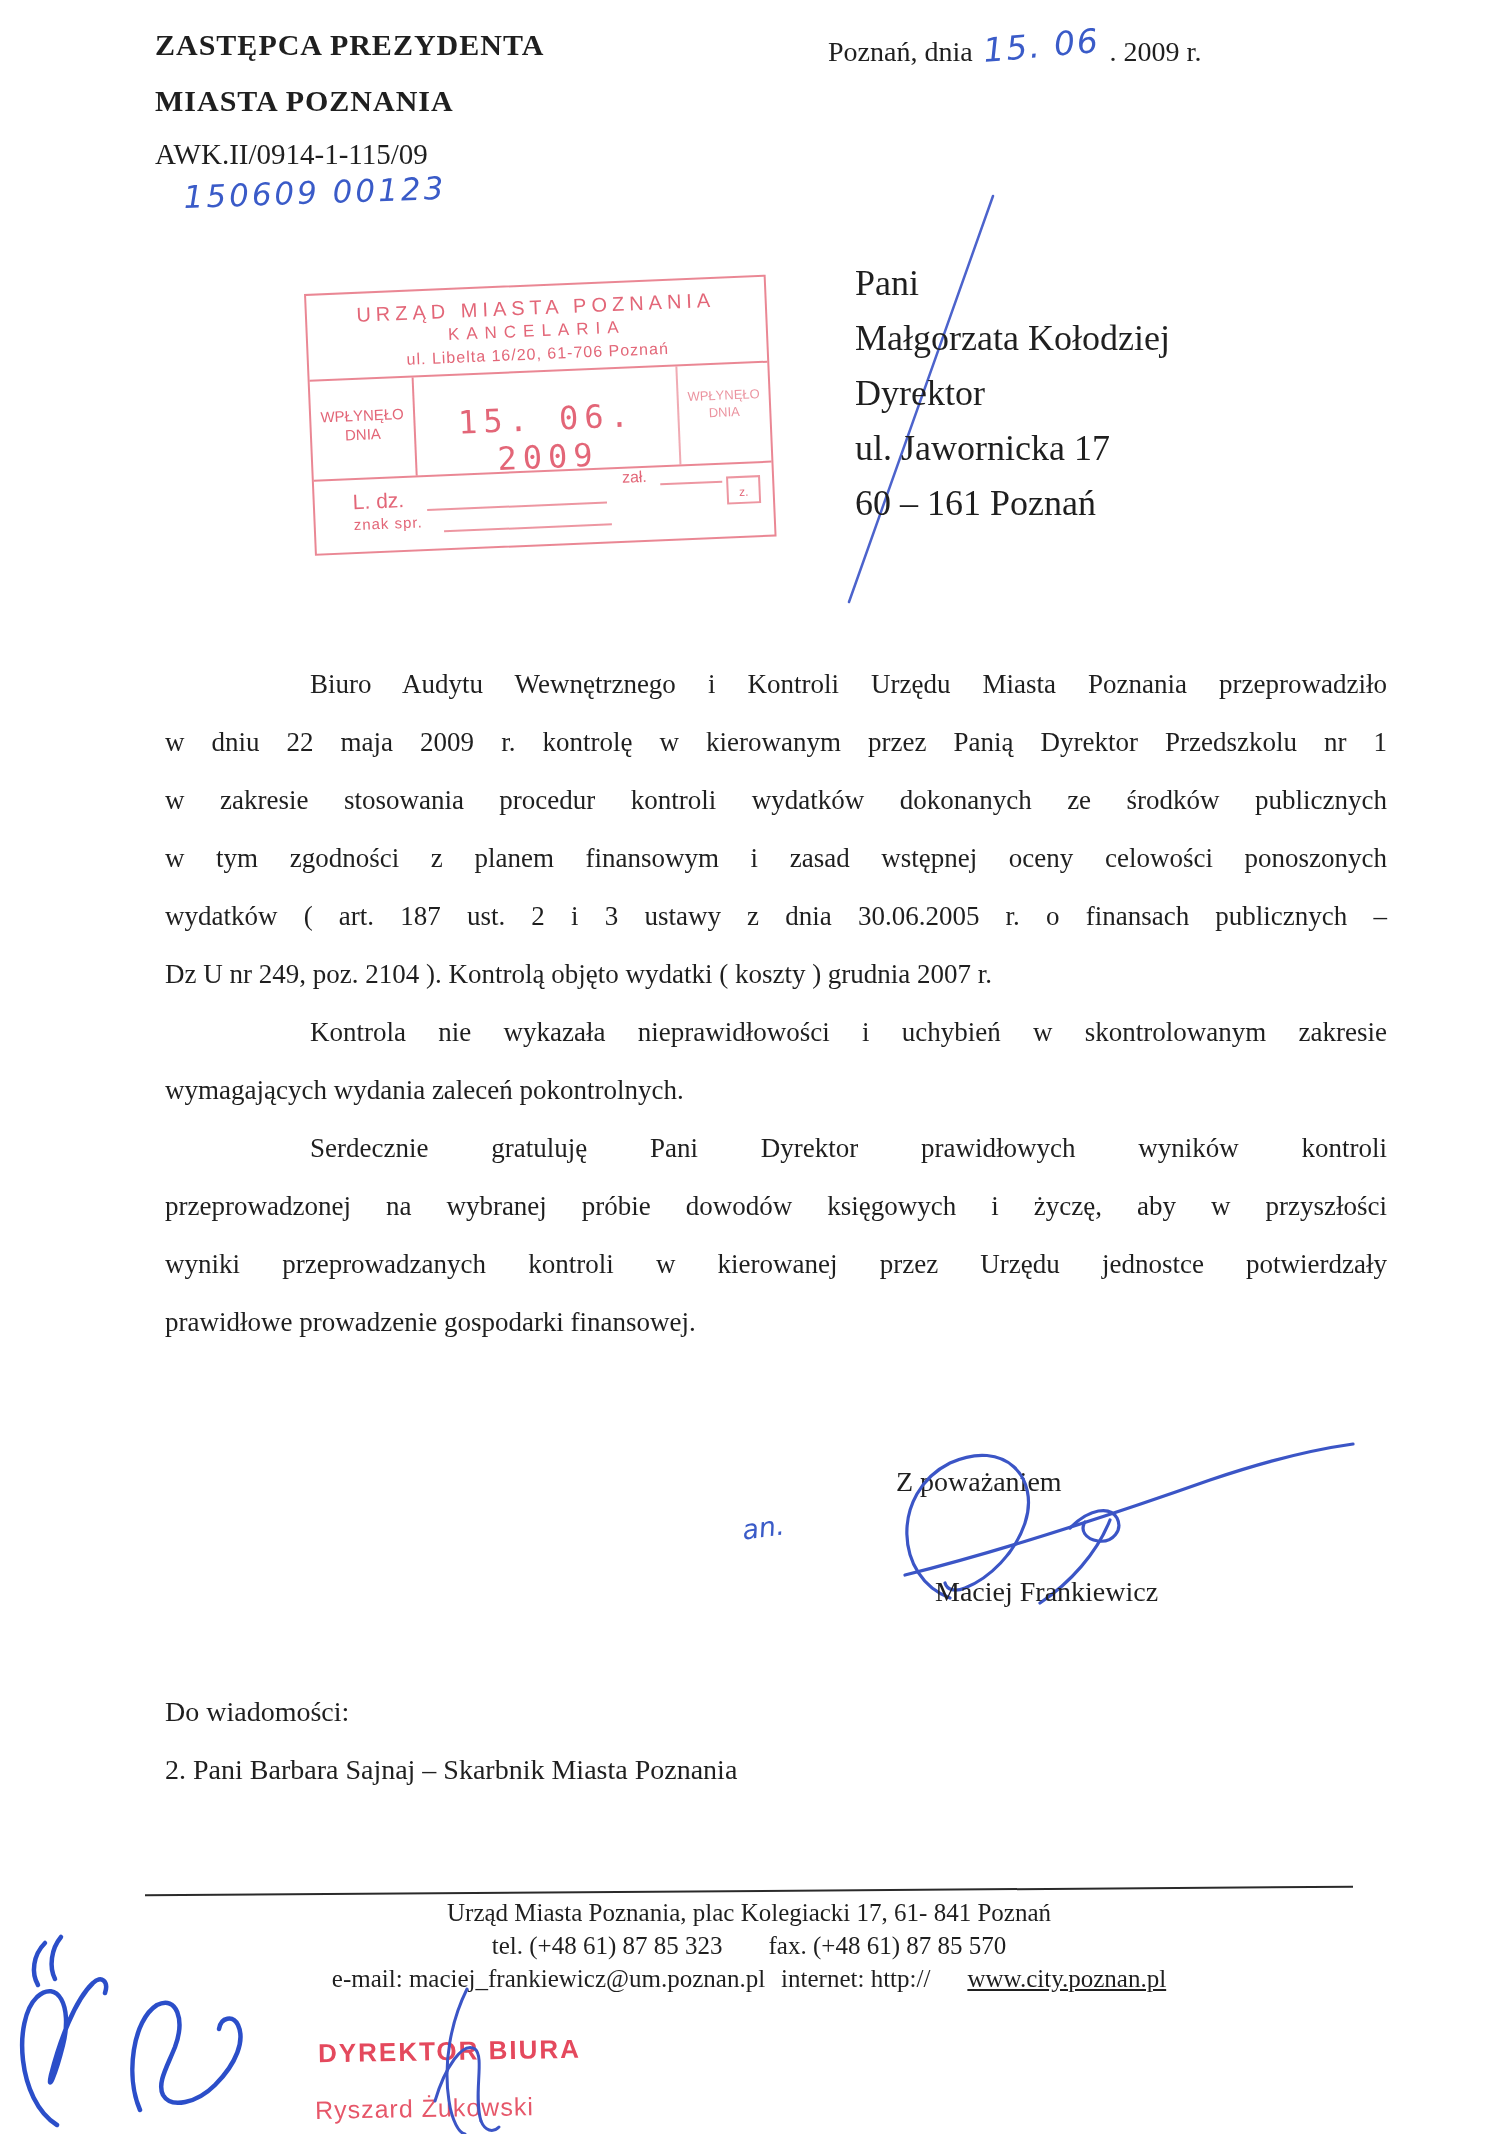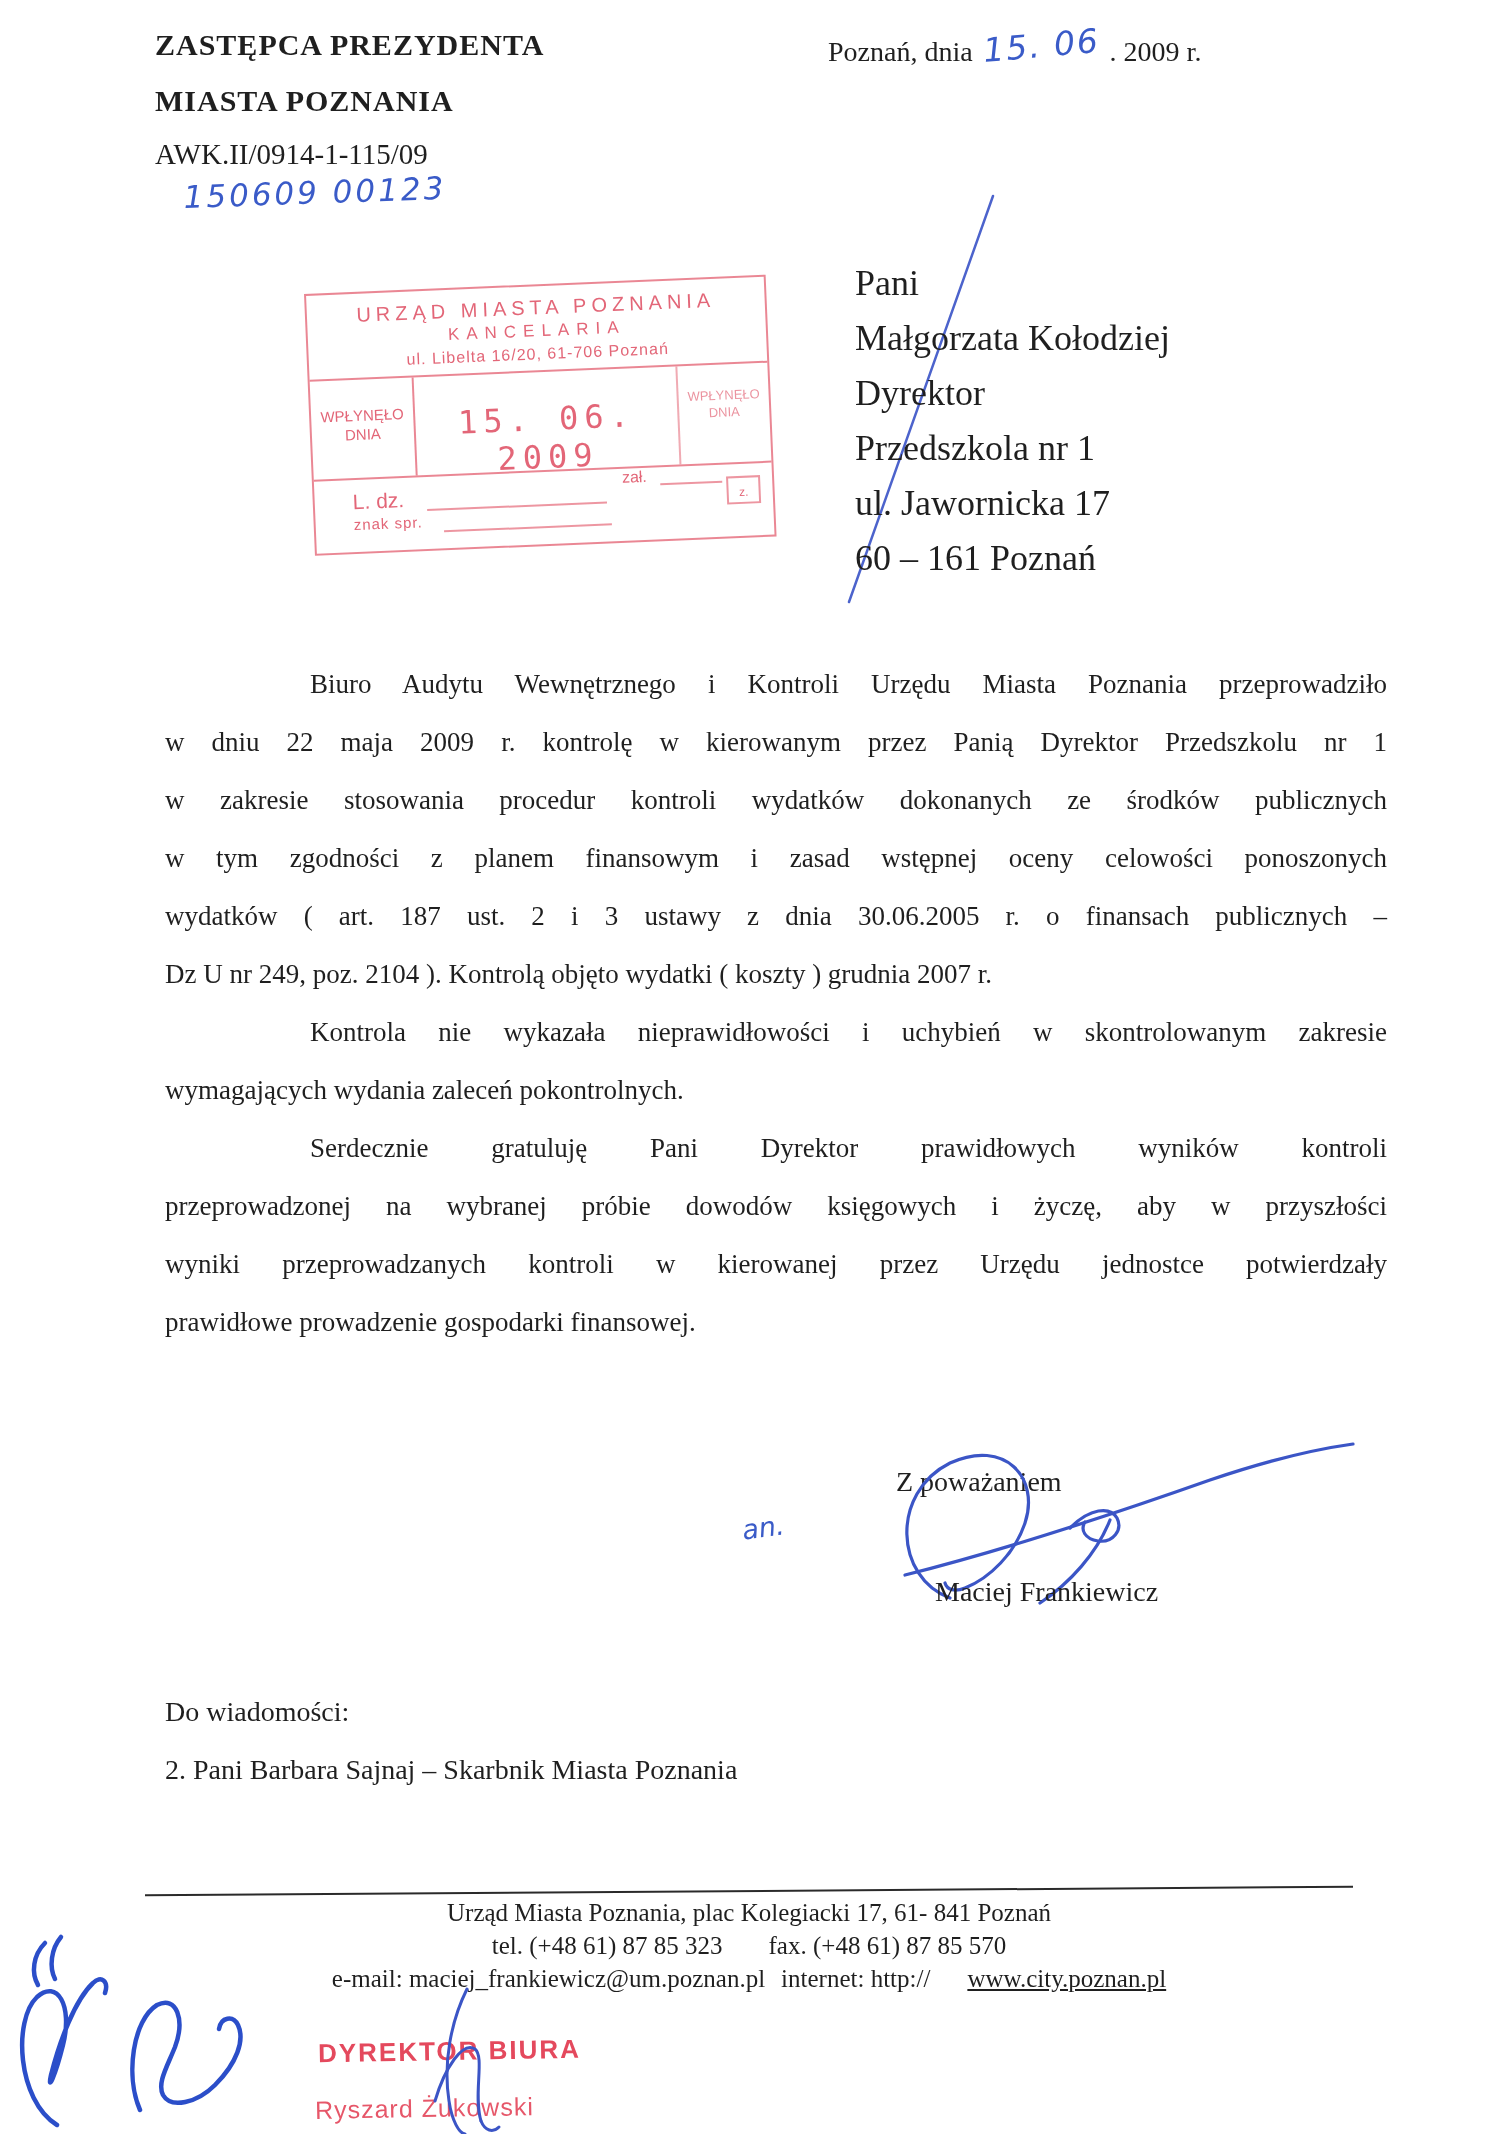--- a/index.html
+++ b/index.html
@@ -110,21 +110,20 @@
   </div>
 
   <svg class="diag-svg" width="170" height="420">
     <line x1="158" y1="6" x2="14" y2="412" stroke="#4c63cc" stroke-width="2.5" stroke-linecap="round"></line>
   </svg>
 
   <div class="recipient">
     <div>Pani</div>
     <div>Małgorzata Kołodziej</div>
     <div>Dyrektor</div>
-    <div>Przedszkola  nr  1</div>
     <div>ul. Jawornicka 17</div>
     <div>60 – 161  Poznań</div>
   </div>
 
   <div class="bodytext">
     <div class="bline indent">Biuro Audytu Wewnętrznego i Kontroli Urzędu Miasta Poznania przeprowadziło</div>
     <div class="bline">w dniu 22 maja 2009 r. kontrolę w kierowanym przez Panią Dyrektor Przedszkolu nr 1</div>
     <div class="bline">w zakresie stosowania procedur kontroli wydatków dokonanych ze środków publicznych</div>
     <div class="bline">w tym zgodności z planem finansowym i zasad wstępnej oceny celowości ponoszonych</div>
     <div class="bline">wydatków ( art. 187 ust. 2 i 3 ustawy z dnia 30.06.2005 r. o finansach publicznych –</div>

